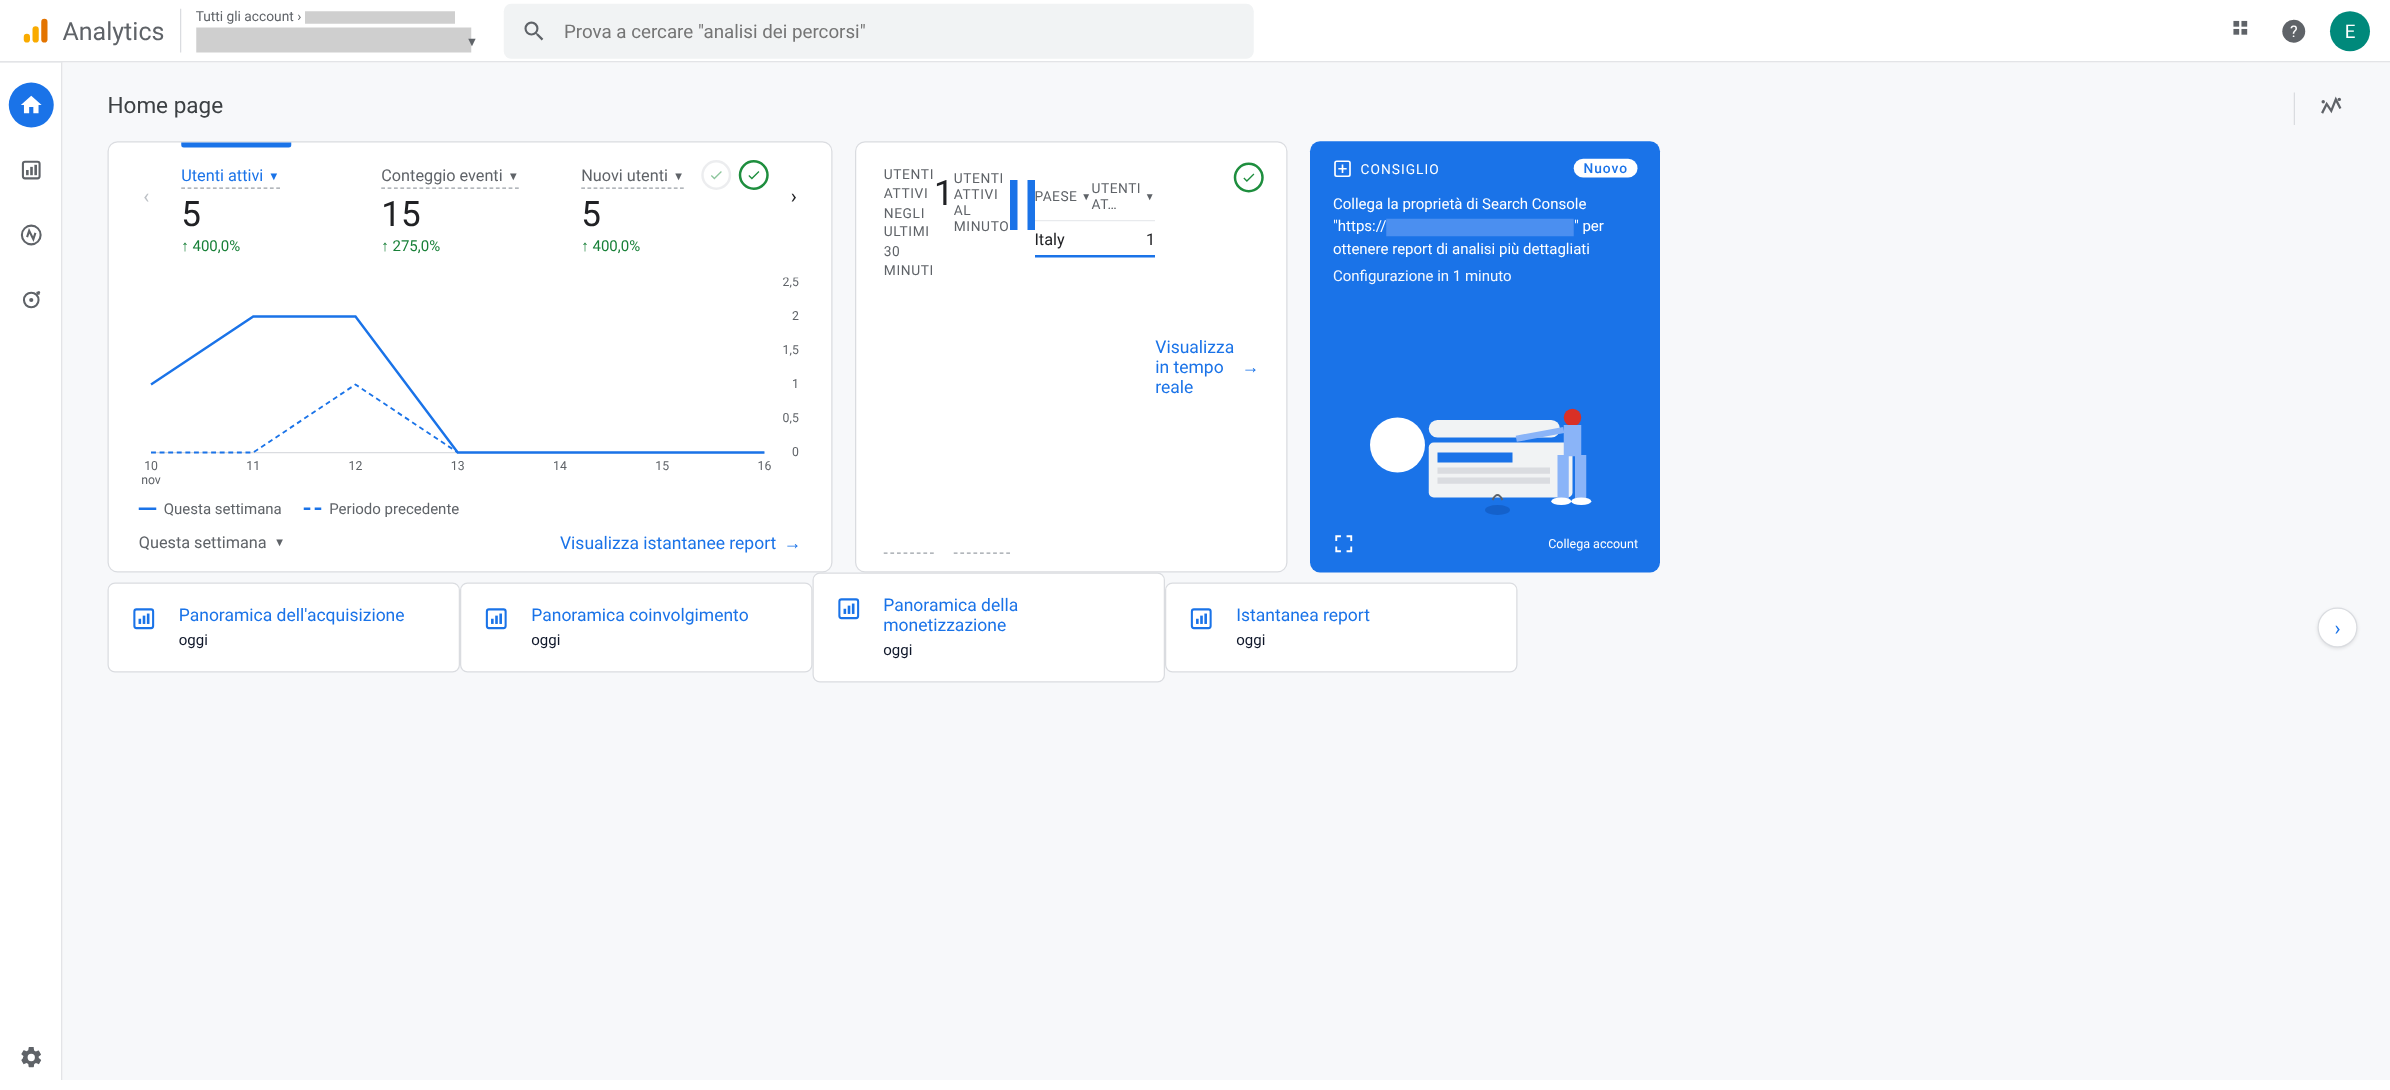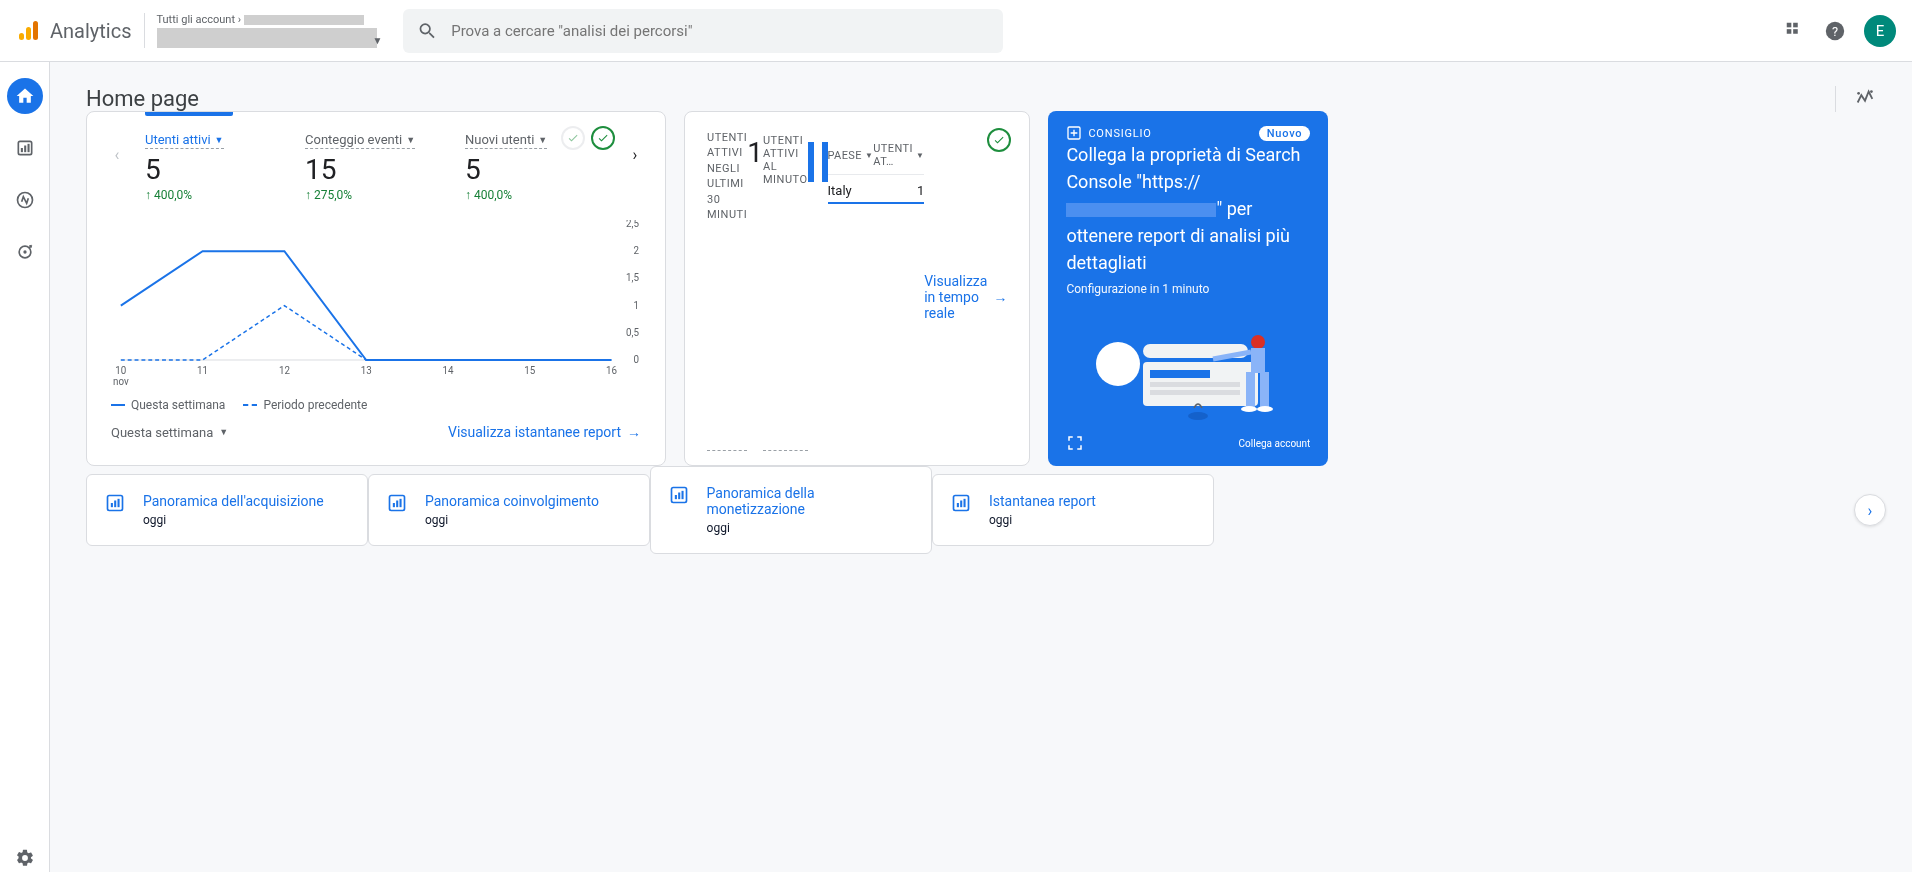--- a/index.html
+++ b/index.html
@@ -1,17 +1,17 @@
 <!DOCTYPE html>
 <html><head>
 <meta charset="utf-8">
 <style>
 * { box-sizing: border-box; margin: 0; padding: 0; font-family: "Google Sans", Roboto, Arial, sans-serif; }
 body { background: #fff; color: #202124; overflow-x: hidden; }
-.header { display: flex; align-items: center; height: 62px; padding: 0 16px; border-bottom: 1px solid #dadce0; background: #fff; }
+.header { display: flex; align-items: center; height: 50px; padding: 0 16px; border-bottom: 1px solid #dadce0; background: #fff; }
 .logo-icon { width: 24px; height: 24px; margin-right: 10px; }
 .app-name { font-size: 20px; color: #5f6368; margin-right: 12px; }
 .acct { border-left: 1px solid #dadce0; padding-left: 12px; margin-right: 16px; position: relative; }
 .acct-top { font-size: 11px; color: #5f6368; display: flex; align-items: center; }
 .acct-blk { background: #cfcfcf; width: 120px; height: 10px; display: inline-block; }
 .acct-main { background: #cfcfcf; width: 220px; height: 20px; margin-top: 2px; }
 .acct-caret { position: absolute; right: -6px; bottom: 2px; font-size: 10px; color: #5f6368; }
 .search { flex: 0 0 600px; background: #f1f3f4; border-radius: 6px; height: 44px; display: flex; align-items: center; padding: 0 14px; margin-left: 10px; }
 .search svg { width: 22px; height: 22px; fill: #5f6368; }
 .search input { border: none; background: transparent; font-size: 15px; color: #5f6368; margin-left: 14px; width: 100%; outline: none; }
@@ -21,21 +21,21 @@
 
 .body { display: flex; }
 .sidebar { width: 50px; border-right: 1px solid #dadce0; display: flex; flex-direction: column; align-items: center; padding-top: 16px; gap: 16px; height: calc(100vh - 58px); }
 .sb-item { width: 36px; height: 36px; border-radius: 50%; display: flex; align-items: center; justify-content: center; cursor: pointer; }
 .sb-item.active { background: #1a73e8; }
 .sb-item svg { width: 20px; height: 20px; fill: #5f6368; }
 .sb-item.active svg { fill: #fff; }
 .sb-spacer { flex: 1; }
 
 .main { flex: 1; background: #f7f8fa; padding: 24px 36px; height: calc(100vh - 58px); overflow-y: auto; position: relative; }
-.page-title { font-size: 22px; color: #3c4043; font-weight: 400; }
+.page-title { font-size: 18px; color: #3c4043; margin-bottom: 18px; font-weight: 400; }
 .insights-btn { position: absolute; right: 36px; top: 24px; border-left: 1px solid #dadce0; padding-left: 18px; }
 .insights-btn svg { width: 22px; height: 22px; fill: #5f6368; }
 
 .row1 { display: flex; gap: 18px; align-items: stretch; }
 .card { background: #fff; border: 1px solid #dadce0; border-radius: 8px; }
 .card-main { flex: 0 0 580px; position: relative; padding: 8px 0 14px; }
 .tab-ind { position: absolute; top: 0; left: 58px; width: 88px; height: 4px; background: #1a73e8; border-radius: 0 0 2px 2px; }
 .metrics { display: flex; gap: 0; padding: 12px 24px 0 58px; position: relative; }
 .nav-arrow { position: absolute; top: 30px; width: 24px; height: 24px; display: flex; align-items: center; justify-content: center; cursor: pointer; }
 .nav-arrow.left { left: 18px; color: #bdc1c6; }
@@ -70,23 +70,23 @@
 .rt-spark .bar.gap { background: transparent; }
 .rt-table { margin-top: 12px; }
 .rt-th { display: flex; justify-content: space-between; font-size: 11px; color: #5f6368; letter-spacing: .4px; border-bottom: 1px solid #e8eaed; padding-bottom: 6px; }
 .rt-th span { display: flex; align-items: center; gap: 3px; }
 .rt-tr { display: flex; justify-content: space-between; font-size: 13px; padding: 8px 0 4px; }
 .rt-underline { height: 2px; background: #1a73e8; }
 .rt-check { position: absolute; top: 16px; right: 18px; width: 24px; height: 24px; border-radius: 50%; border: 2px solid #1e8e3e; display: flex; align-items: center; justify-content: center; }
 .rt-check svg { width: 12px; height: 12px; fill: #1e8e3e; }
 
 .card-tip { flex: 0 0 280px; background: #1a73e8; border: none; border-radius: 8px; color: #fff; padding: 14px 18px; display: flex; flex-direction: column; }
-.tip-head { display: flex; justify-content: space-between; align-items: flex-end; font-size: 11px; letter-spacing: .8px; }
+.tip-head { display: flex; justify-content: space-between; align-items: flex-start; font-size: 11px; letter-spacing: .8px; }
 .tip-badge { background: #fff; color: #1a73e8; font-size: 11px; border-radius: 10px; padding: 1px 8px; font-weight: 500; }
-.tip-body { font-size: 18px; line-height: 1.5; margin-top: 0; }
+.tip-body { font-size: 12px; line-height: 1.5; margin-top: 11px; }
 .tip-redact { background: #4b8ff0; display: inline-block; height: 14px; width: 150px; vertical-align: middle; }
 .tip-sub { font-size: 12px; margin-top: 6px; opacity: .95; }
 .tip-illus { flex: 1; display: flex; align-items: flex-end; justify-content: center; margin-top: 8px; }
 .tip-illus svg { width: 200px; height: 120px; }
 .tip-foot { display: flex; justify-content: space-between; align-items: center; font-size: 10px; margin-top: 10px; }
 .tip-foot svg { width: 18px; height: 18px; fill: #fff; }
 
 .section-title { font-size: 19px; color: #3c4043; margin: 34px 0 16px; font-weight: 400; }
 .recent { display: flex; position: relative; align-items: center; }
 .recent-card { background: #fff; border: 1px solid #dadce0; border-radius: 6px; flex: 0 0 282px; padding: 18px; display: flex; gap: 14px; cursor: pointer; }

